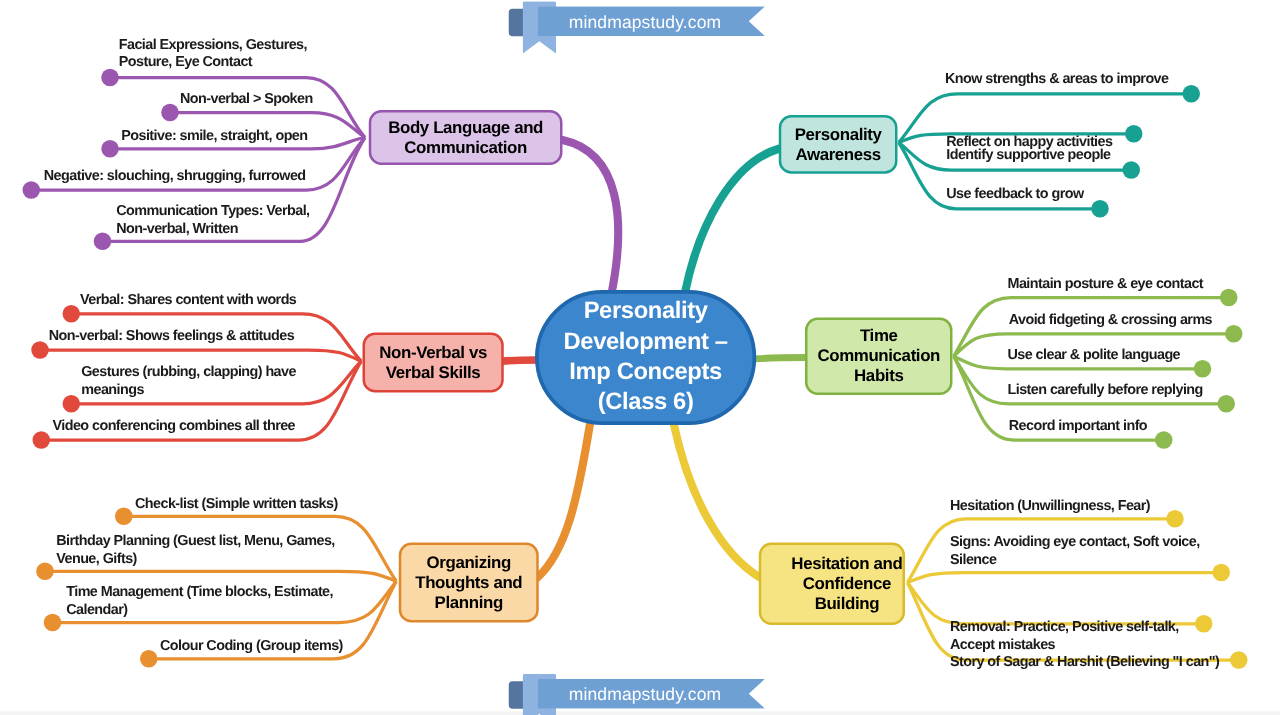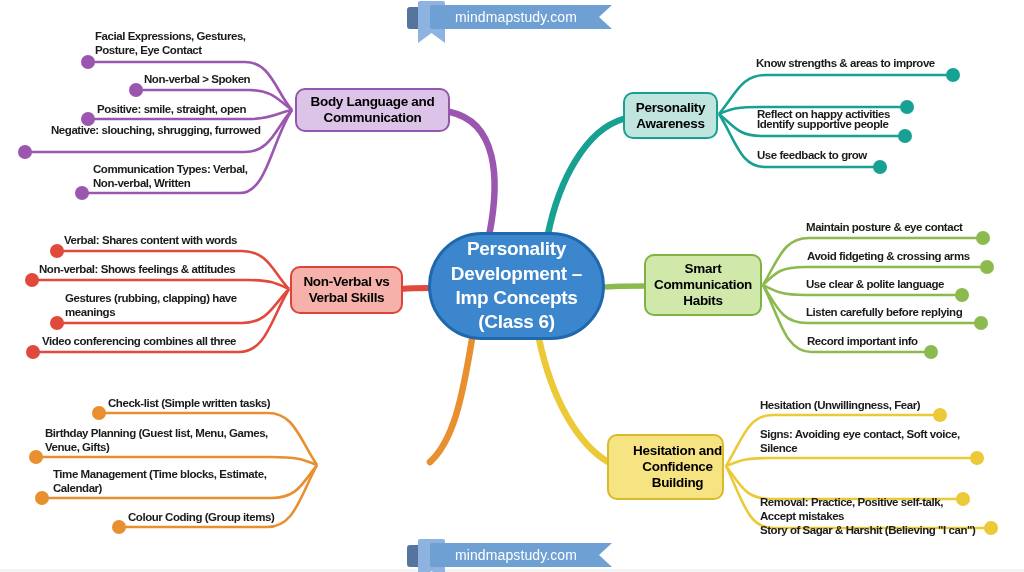--- a/index.html
+++ b/index.html
@@ -170,32 +170,35 @@
 Development –
 Imp Concepts
 (Class 6)</div>
 
   <div class="node node-purple" style="left:295px; top:88px;  width:155px; height:44px;">Body Language and
 Communication</div>
   <div class="node node-teal" style="left:623px; top:92px;  width:95px;  height:47px;">Personality
 Awareness</div>
   <div class="node node-red" style="left:290px; top:266px; width:113px; height:48px;">Non-Verbal vs
 Verbal Skills</div>
-  <div class="node node-green" style="left:644px; top:254px; width:118px; height:62px;">Smart
+  <div class="node node-green" style="left:644px; top:254px; width:118px; height:62px;">Time
 Communication
 Habits</div>
+  <div class="node node-orange" style="left:319px; top:434px; width:112px; height:64px;">Organizing
+Thoughts and
+Planning</div>
   <div class="node node-yellow" style="left:607px; top:434px; width:117px; height:66px;">Hesitation and
 Confidence
 Building</div>
 
   <div class="leaf" style="left:95px;  top:29px;">Facial Expressions, Gestures,
 Posture, Eye Contact</div>
   <div class="leaf" style="left:144px; top:72px;">Non-verbal &gt; Spoken</div>
   <div class="leaf" style="left:97px;  top:102px;">Positive: smile, straight, open</div>
-  <div class="leaf" style="left:35px;  top:123px;margin-left:16px;">Negative: slouching, shrugging, furrowed</div>
+  <div class="leaf" style="left:35px;  top:134px;">Negative: slouching, shrugging, furrowed</div>
   <div class="leaf" style="left:93px;  top:162px;">Communication Types: Verbal,
 Non-verbal, Written</div>
 
   <div class="leaf" style="left:756px; top:56px;">Know strengths &amp; areas to improve</div>
   <div class="leaf" style="left:757px; top:88px;margin-top:19px;">Reflect on happy activities</div>
   <div class="leaf" style="left:757px; top:117px;">Identify supportive people</div>
   <div class="leaf" style="left:757px; top:148px;">Use feedback to grow</div>
 
   <div class="leaf" style="left:64px; top:233px;">Verbal: Shares content with words</div>
   <div class="leaf" style="left:39px; top:262px;">Non-verbal: Shows feelings &amp; attitudes</div>

